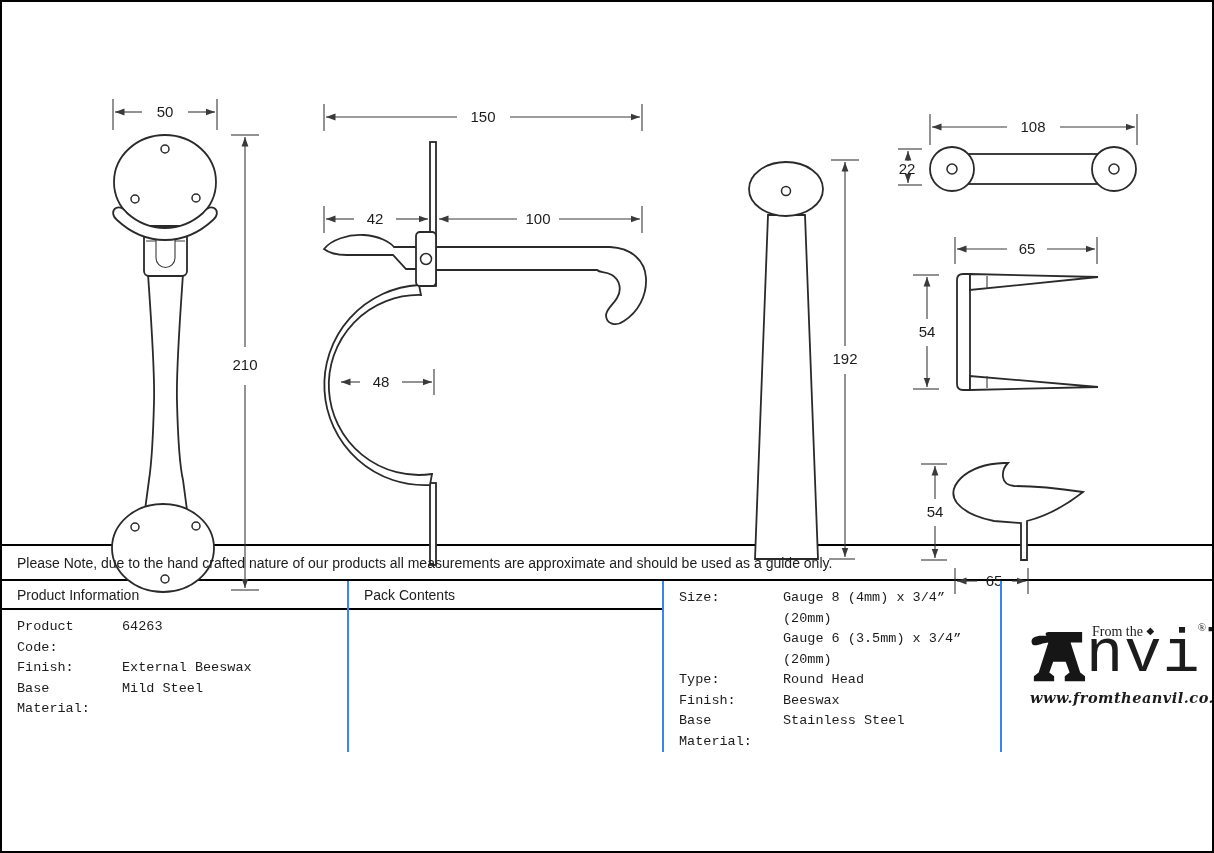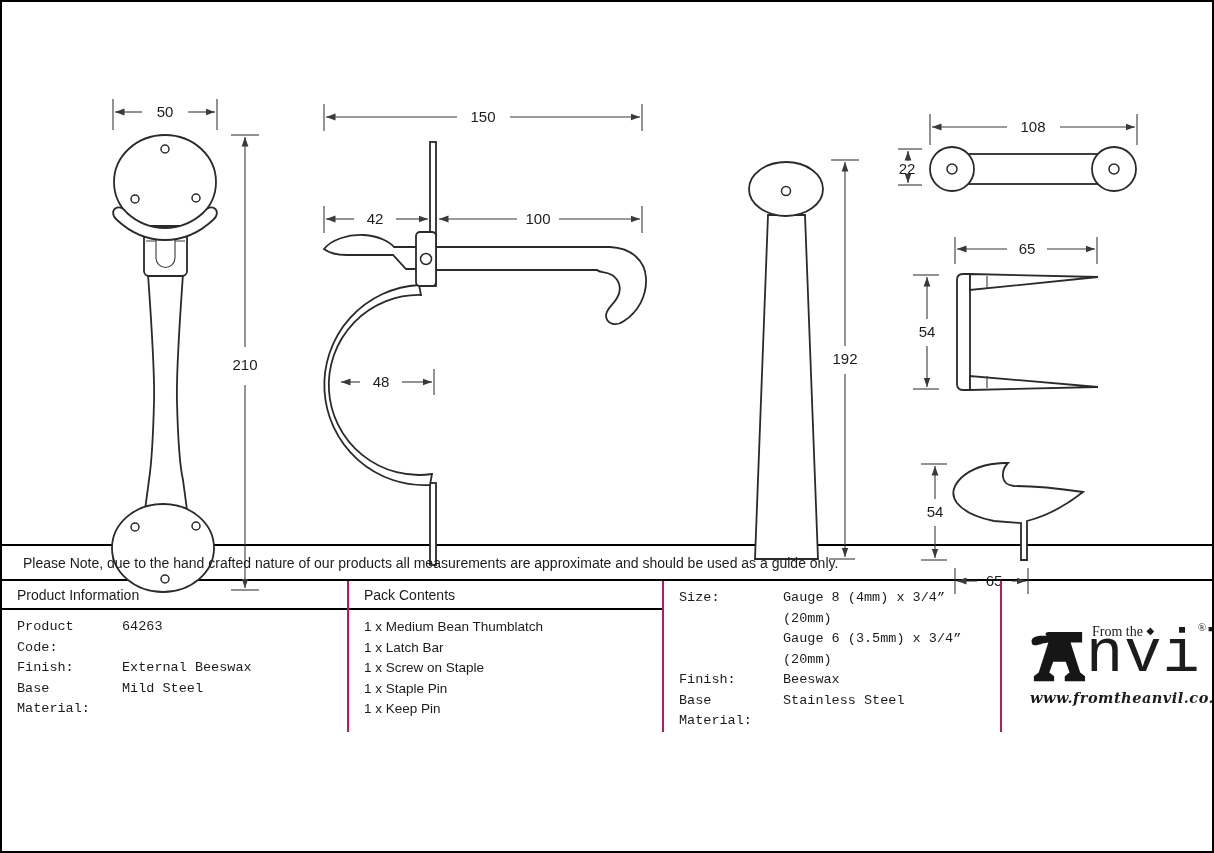--- a/index.html
+++ b/index.html
@@ -14,27 +14,27 @@
   }
   .drawings { height: 542px; }
   svg text { font-family:"Liberation Sans",sans-serif; font-size:15px; fill:#1c1c1c; }
   .ol  { fill:#fff; stroke:#2a2a2a; stroke-width:1.8; }
   .ol2 { fill:#fff; stroke:#2a2a2a; stroke-width:1.5; }
   .dim { stroke:#3a3a3a; stroke-width:1.1; fill:none; }
 
   .note-row {
     height: 35px; border-top: 2px solid #000;
     display:flex; align-items:center;
-    padding-left: 21px; font-size: 14px;
+    padding-left: 15px; font-size: 14px;
   }
   .spec {
     height: 148px; border-top: 2px solid #000;
     display: grid; grid-template-columns: 347px 315px 338px auto;
   }
-  .col { border-right: 2px solid #be185d; }
+  .col { border-right: 2px solid #3b82f6; }
   .col-header {
     height: 29px; border-bottom: 2px solid #000;
     display:flex; align-items:center; padding-left:15px;
     font-size: 14px;
   }
   .col-body { padding: 7px 0 0 15px; font-size: 13.5px; line-height: 20.5px; }
   .kv { display:flex;font-family:Liberation Mono, monospace; }
   .kv .k { width:105px; flex:none; }
   .fix .kv .k { width:104px; }
 
@@ -221,38 +221,35 @@
       </div>
       <div class="kv">
         <span class="k">Base Material:</span>
         <span class="v">Mild Steel</span>
       </div>
     </div>
   </div>
 
   <div class="col">
     <div class="col-header">Pack Contents</div>
-    <div class="col-body">
-      <div>1 x Medium Bean Thumblatch</div>
-      <div>1 x Latch Bar</div>
-      <div>1 x Screw on Staple</div>
-      <div>1 x Staple Pin</div>
-      <div>1 x Keep Pin</div>
-    </div>
   </div>
 
   <div class="col fix">
     <div class="col-body">
       <div class="kv">
         <span class="k">Size:</span>
         <span class="v">Gauge 8 (4mm) x 3/4” (20mm)</span>
       </div>
       <div class="kv">
         <span class="k"></span>
         <span class="v">Gauge 6 (3.5mm) x 3/4” (20mm)</span>
+      </div>
+      <div class="kv">
+        <span class="k">Type:</span>
+        <span class="v">Round Head</span>
       </div>
       <div class="kv">
         <span class="k">Finish:</span>
         <span class="v">Beeswax</span>
       </div>
       <div class="kv">
         <span class="k">Base Material:</span>
         <span class="v">Stainless Steel</span>
       </div>
     </div>

